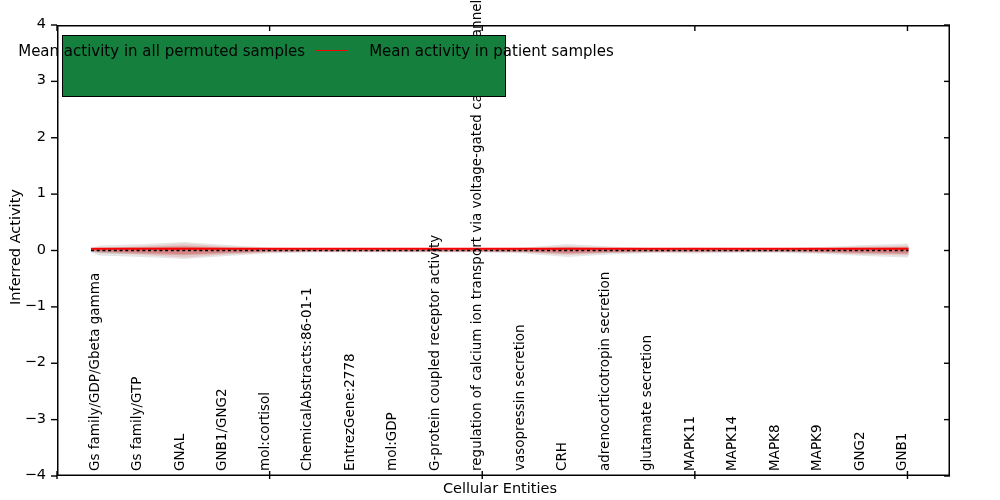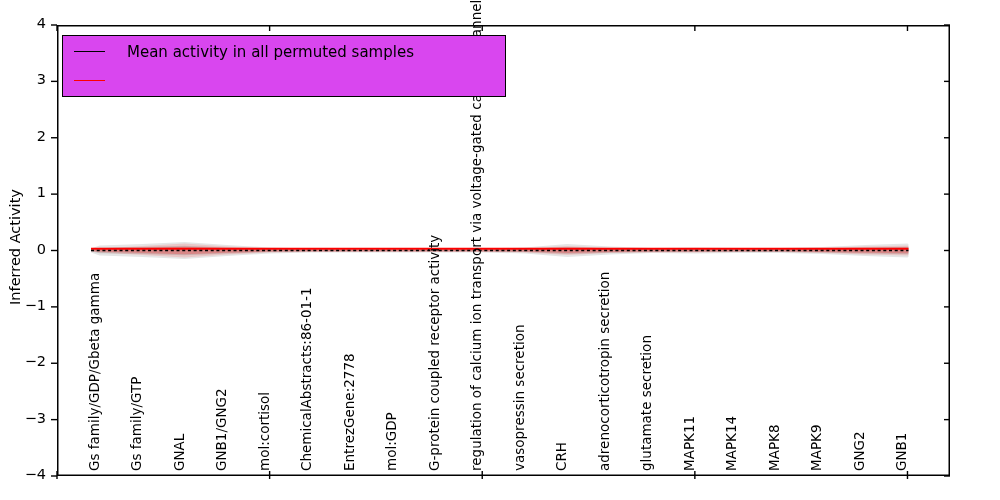--- a/index.html
+++ b/index.html
@@ -12,22 +12,22 @@
   .x-axis-title{position:absolute;top:480px;left:0;width:1000px;text-align:center;
        font-size:14.5px;z-index:3;}
   .y-axis-title{position:absolute;left:-44px;top:238px;width:120px;height:18px;
        text-align:center;font-size:14.5px;white-space:nowrap;
        transform:rotate(-90deg);z-index:3;}
   .ytick-label{position:absolute;width:40px;left:6px;text-align:right;
        font-size:14.5px;z-index:3;}
   .cat-label{position:absolute;white-space:nowrap;font-size:13.5px;line-height:15px;
        transform:rotate(-90deg);transform-origin:0 0;z-index:2;}
   .legend{position:absolute;left:62px;top:35px;width:444px;height:62px;
-       background:#d946ef;border:1.5px solid #000;z-index:5;box-sizing:border-box;
-       display:flex;flex-direction:column;justify-content:center;}
+       background:#15803d;border:1.5px solid #000;z-index:5;box-sizing:border-box;
+       display:flex;flex-direction:row;justify-content:center;}
   .legend-row{display:flex;align-items:center;height:29px;padding-left:11px;}
   .legend-sample{width:31px;height:0;border-top:1.7px solid #000;margin-right:22px;flex:none;}
   .legend-label{font-size:15px;white-space:nowrap;}
 </style>
 </head>
 <body>
 
 <div class="figure">
 
   <svg id="plot-svg" width="1000" height="500">
@@ -64,20 +64,21 @@
       <line x1="482.23809523809524" y1="471" x2="482.23809523809524" y2="479" stroke="#000000" stroke-width="1.4"></line>
       <line x1="694.8571428571429" y1="25" x2="694.8571428571429" y2="31" stroke="#000000" stroke-width="1.4"></line>
       <line x1="694.8571428571429" y1="471" x2="694.8571428571429" y2="479" stroke="#000000" stroke-width="1.4"></line>
       <line x1="907.4761904761905" y1="25" x2="907.4761904761905" y2="31" stroke="#000000" stroke-width="1.4"></line>
       <line x1="907.4761904761905" y1="471" x2="907.4761904761905" y2="479" stroke="#000000" stroke-width="1.4"></line>
     </svg>
 
 
   <div class="y-axis-title">Inferred Activity</div>
 
+  <div class="x-axis-title">Cellular Entities</div>
 
   <div id="ytick-labels">
       <div class="ytick-label" style="top: 15px;">4</div>
       <div class="ytick-label" style="top: 71.375px;">3</div>
       <div class="ytick-label" style="top: 127.75px;">2</div>
       <div class="ytick-label" style="top: 184.125px;">1</div>
       <div class="ytick-label" style="top: 240.5px;">0</div>
       <div class="ytick-label" style="top: 296.875px;">−1</div>
       <div class="ytick-label" style="top: 353.25px;">−2</div>
       <div class="ytick-label" style="top: 409.625px;">−3</div>
@@ -107,16 +108,17 @@
       <span class="cat-label" style="left: 894.476px; top: 471px;">GNB1</span>
     </div>
 
   <div class="legend">
     <div class="legend-row">
       <span class="legend-sample" style="border-top-color:#000000"></span>
       <span class="legend-label">Mean activity in all permuted samples</span>
     </div>
     <div class="legend-row">
       <span class="legend-sample" style="border-top-color:#ff0000"></span>
+      <span class="legend-label">Mean activity in patient samples</span>
     </div>
   </div>
 
 </div>
 
 </body></html>

